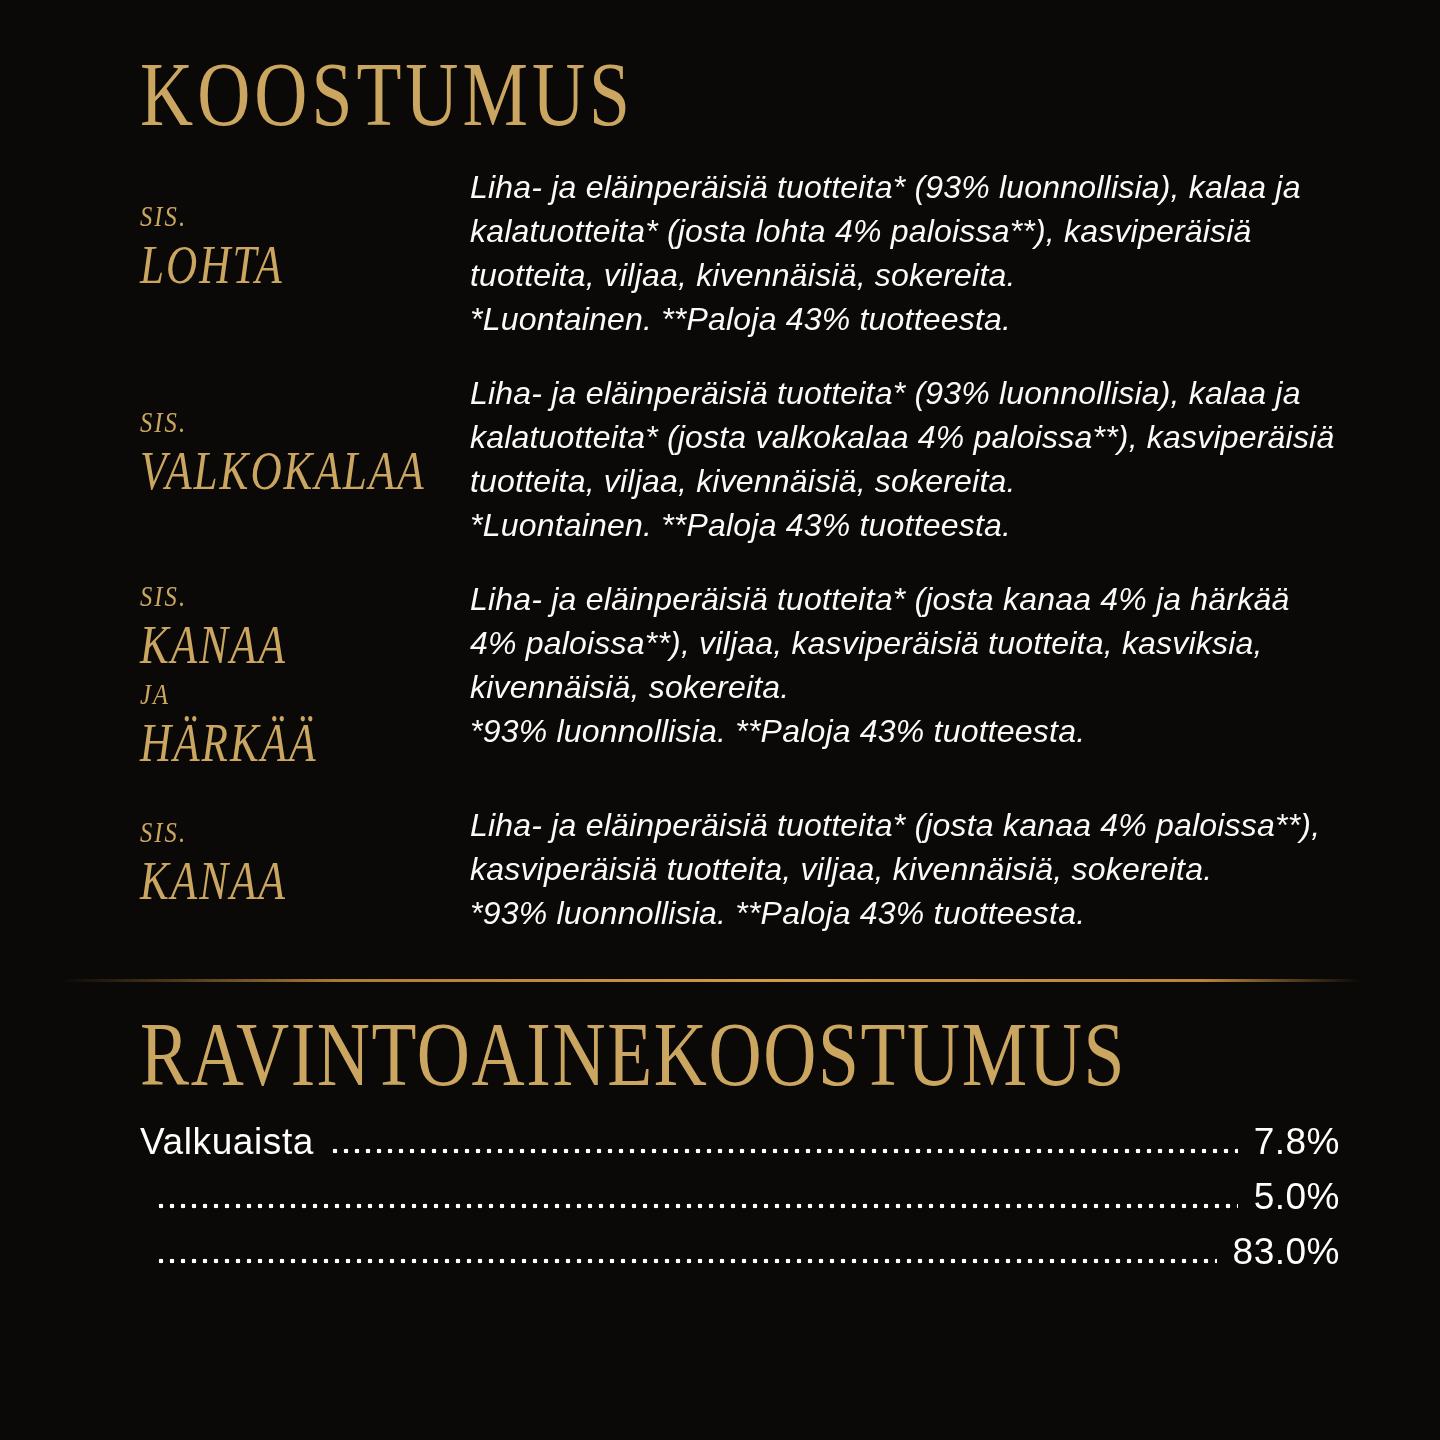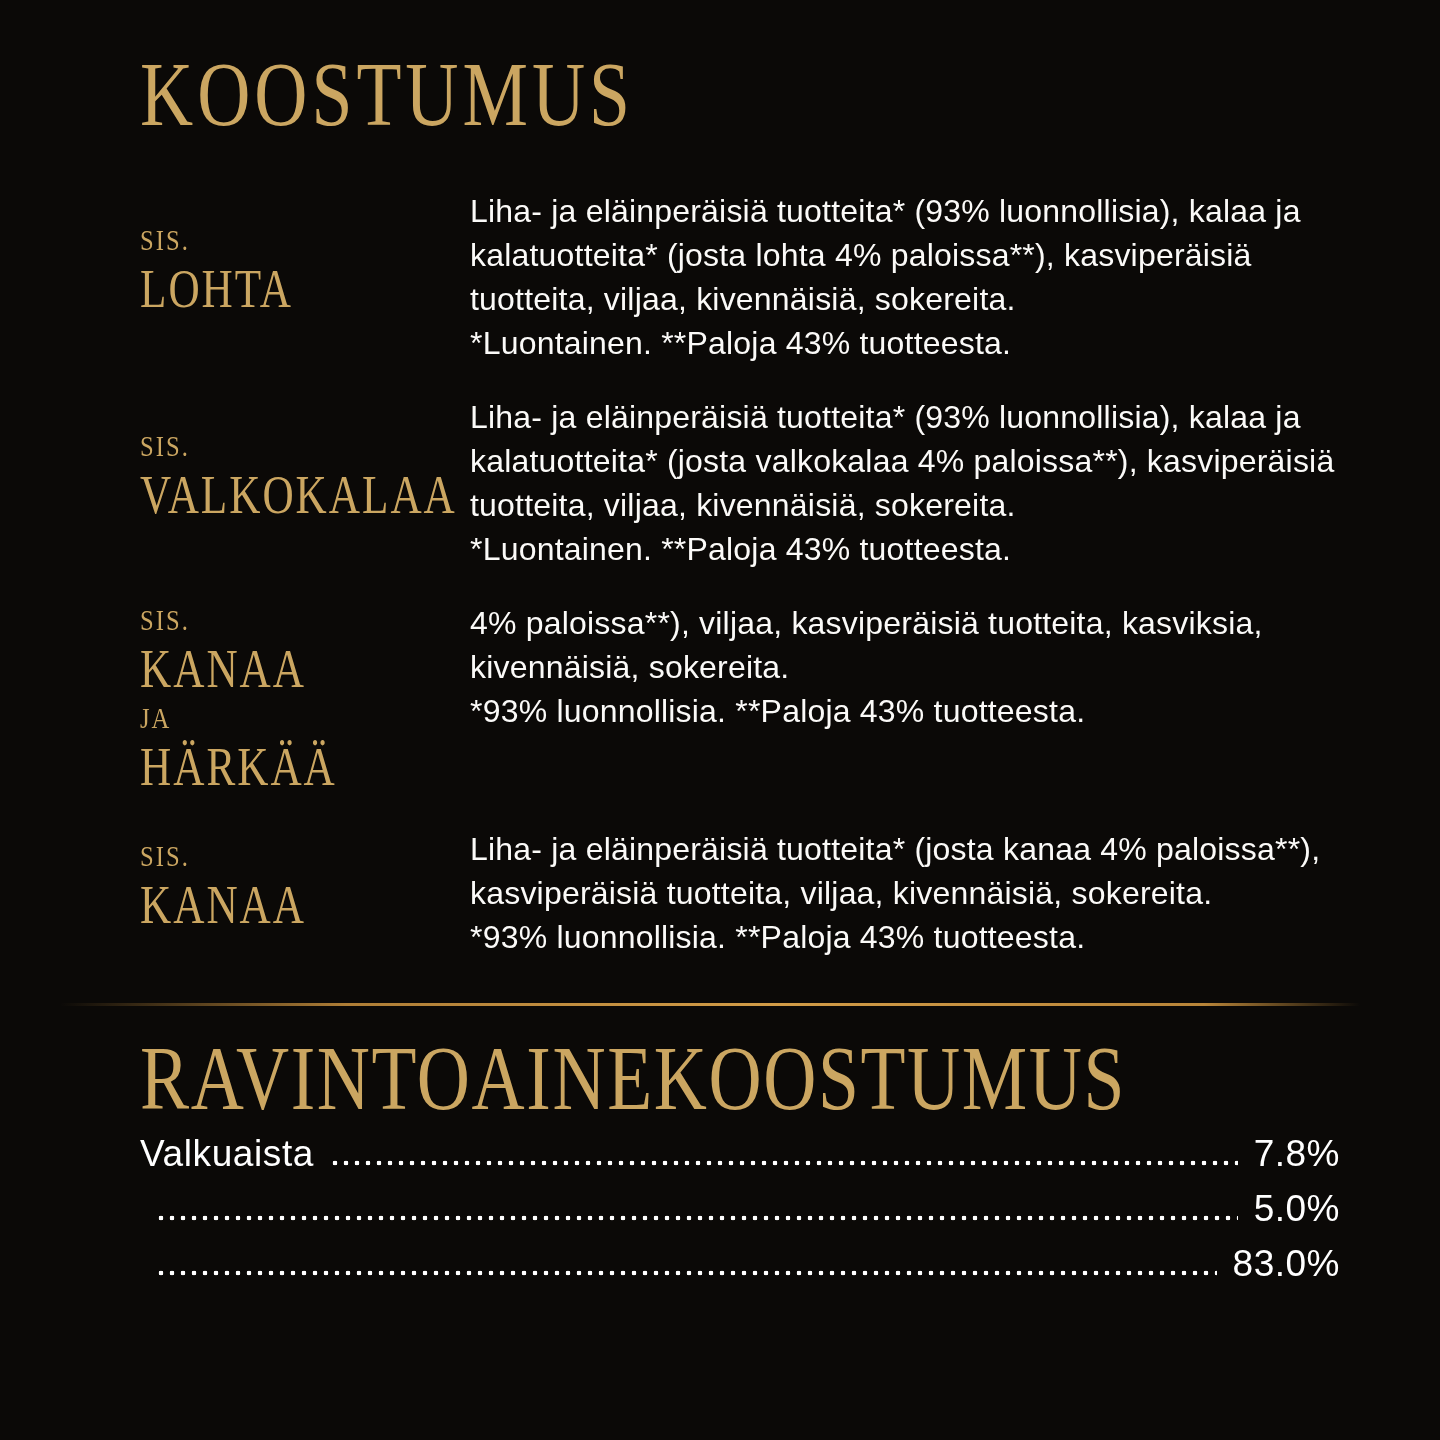--- a/index.html
+++ b/index.html
@@ -30,21 +30,21 @@
     margin: 0;
     white-space: nowrap;
     transform: scaleX(0.80);
     transform-origin: left center;
   }
   .title2 {
     margin-top: 24px;
     letter-spacing: 2px;
   }
   
-  .sections { margin-top: 46px; }
+  .sections { margin-top: 22px; font-style: italic; }
   .comp-section {
     display: flex;
     align-items: flex-start;
     margin-bottom: 30px;
   }
   .comp-label {
     flex: 0 0 330px;
     width: 330px;
   }
   .offset-lg { padding-top: 32px; }
@@ -78,21 +78,21 @@
     width: 1300px;
     margin: 44px 0 0 -80px;
     background: linear-gradient(90deg,
       rgba(203,146,62,0) 0%,
       rgba(203,146,62,0.85) 22%,
       #d29c47 55%,
       rgba(203,146,62,0.9) 88%,
       rgba(203,146,62,0) 100%);
   }
   
-  .nut-rows { }
+  .nut-rows { margin-top: 12px; }
   .nut-row {
     display: flex;
     align-items: baseline;
     font-size: 37px;
     line-height: 55px;
     color: #ffffff;
   }
   .nut-label {
     white-space: nowrap;
     letter-spacing: 0.6px;
@@ -149,20 +149,21 @@
     </section>
 
     <section class="comp-section">
       <div class="comp-label">
         <div class="display label-small">SIS.</div>
         <div class="display label-big">KANAA</div>
         <div class="display label-small">JA</div>
         <div class="display label-big">HÄRKÄÄ</div>
       </div>
       <div class="comp-body">
+        <p>Liha- ja eläinperäisiä tuotteita* (josta kanaa 4% ja härkää</p>
         <p>4% paloissa**), viljaa, kasviperäisiä tuotteita, kasviksia,</p>
         <p>kivennäisiä, sokereita.</p>
         <p>*93% luonnollisia. **Paloja 43% tuotteesta.</p>
       </div>
     </section>
 
     <section class="comp-section">
       <div class="comp-label offset-sm">
         <div class="display label-small">SIS.</div>
         <div class="display label-big">KANAA</div>

